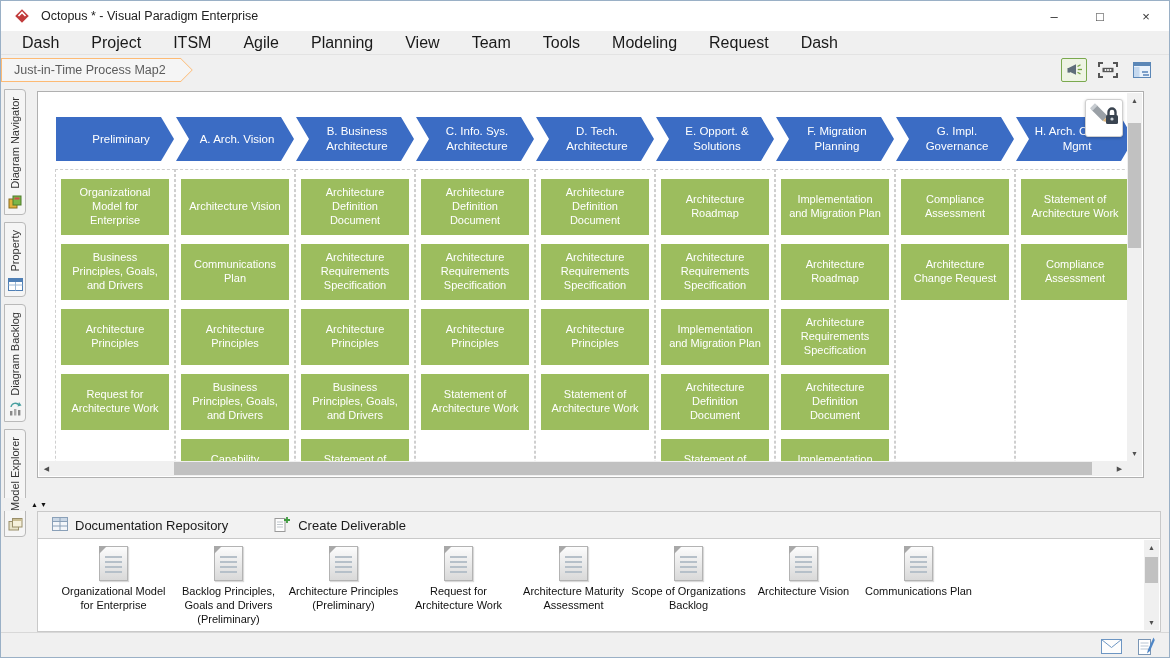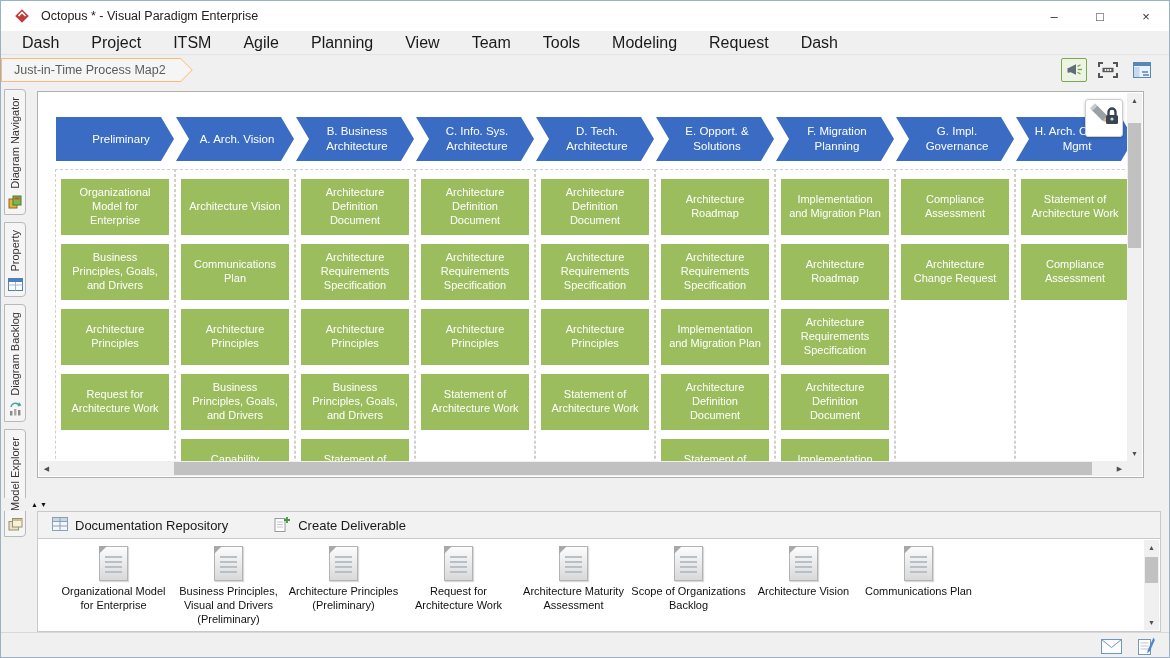--- a/index.html
+++ b/index.html
@@ -336,21 +336,21 @@
   </div>
 
   <div class="doc-panel">
     <div class="doc-scrollarea" id="doc-list">
         <div class="doc-item">
           <div class="paper"></div>
           <div class="doc-label">Organizational Model for Enterprise</div>
         </div>
         <div class="doc-item">
           <div class="paper"></div>
-          <div class="doc-label">Business Principles, Visual and Drivers (Preliminary)</div>
+          <div class="doc-label">Backlog Principles, Goals and Drivers (Preliminary)</div>
         </div>
         <div class="doc-item">
           <div class="paper"></div>
           <div class="doc-label">Architecture Principles (Preliminary)</div>
         </div>
         <div class="doc-item">
           <div class="paper"></div>
           <div class="doc-label">Request for Architecture Work</div>
         </div>
         <div class="doc-item">

